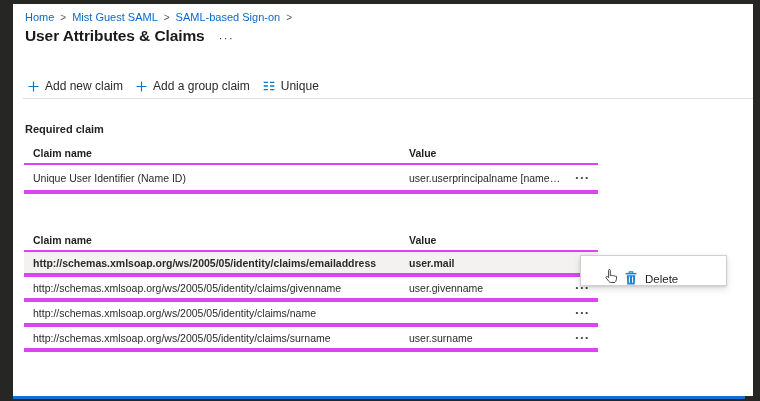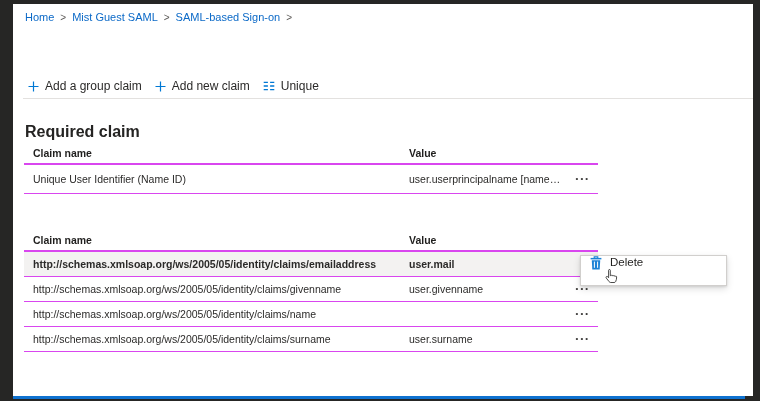--- a/index.html
+++ b/index.html
@@ -25,85 +25,89 @@
   .title-row { position:absolute; left:12px; top:23px; display:flex; align-items:center; }
   .page-title { font-size:15.5px; font-weight:700; color:#1a1a1a; letter-spacing:-0.1px; }
   .title-more { margin-left:14px; margin-top:3px; font-size:11px; letter-spacing:1.5px; color:#3b3a39; cursor:pointer; }
 
   
   .toolbar { position:absolute; left:15px; top:71px; height:22px; display:flex; gap:13px; align-items:center; }
   .toolbar-btn { display:flex; align-items:center; gap:6px; font-size:12px; color:#2b2a29; background:none; border:none; cursor:pointer; font-family:inherit; white-space:nowrap; }
   .toolbar-divider { position:absolute; left:10px; right:0; top:94px; height:1px; background:#e3e1df; }
 
   
-  .section-heading { position:absolute; left:12px; font-size:16px; color:#252423; }
+  .section-heading { position:absolute; left:12px; font-size:11px; color:#252423; }
   .heading-required { top:119px; }
   .heading-additional { top:208px; }
 
   .claims-table { position:absolute; left:11px; width:574px; font-size:10.5px; }
   .table-required { top:142px; }
   .table-additional { top:227px; }
   .thead { position:relative; border-bottom:2px solid #d946ef; }
   .table-required .thead { height:19px; }
   .table-additional .thead { height:21px; }
   .thead .col-claim, .thead .col-value { font-weight:700; color:#201f1e; position:absolute; bottom:4px; white-space:nowrap; }
   .col-claim { left:9px; }
   .col-value { left:385px; }
-  .trow { position:relative; border-bottom:1px solid #d946ef; }
+  .trow { position:relative; border-bottom:4px solid #d946ef; }
   .table-required .trow { height:29px; }
   .table-additional .trow { height:25px; }
   .trow .cell-claim, .trow .cell-value { position:absolute; top:50%; transform:translateY(-50%); white-space:nowrap; color:#2b2a29; }
   .cell-claim { left:9px; }
   .cell-value { left:385px; }
   .cell-value.truncate { max-width:152px; overflow:hidden; text-overflow:ellipsis; }
   .trow.highlighted { background:#f3f2f1;font-weight:bold; }
   .more-button { position:absolute; right:8px; top:50%; transform:translateY(-50%); font-size:8px; letter-spacing:2px; color:#3b3a39; background:none; border:none; cursor:pointer; line-height:1; padding:2px 0; }
 
   
   .context-menu {
     position:absolute; left:567px; top:251px; width:147px; height:31px;
     background:#fff; border:1px solid #d1cfcd; z-index:10;
     box-shadow:0 3px 7px rgba(0,0,0,0.13), 0 1px 2px rgba(0,0,0,0.11);
   }
-  .menu-item { display:flex; align-items:flex-start; gap:8px; height:100%; padding-left:9px; font-size:11.5px; color:#201f1e; cursor:pointer; }
+  .menu-item { display:flex; align-items:flex-end; gap:8px; height:100%; padding-left:9px; font-size:11.5px; color:#201f1e; cursor:pointer;margin-left:35px; }
   .cursor-icon { position:absolute; left:23px; top:13px; z-index:11; pointer-events:none; }
 
   .icon { display:inline-flex; flex:none; }
 </style>
 </head>
 <body>
 
 <div class="panel">
 
   <nav class="breadcrumb">
     <a>Home</a>
     <span class="sep">&gt;</span>
     <a>Mist Guest SAML</a>
     <span class="sep">&gt;</span>
     <a>SAML-based Sign-on</a>
     <span class="sep">&gt;</span>
   </nav>
 
+  <div class="title-row">
+    <h1 class="page-title">User Attributes &amp; Claims</h1>
+    <span class="title-more">···</span>
+  </div>
 
   <div class="toolbar">
     <button class="toolbar-btn">
       <span class="icon">
         <svg width="11" height="11" viewBox="0 0 11 11">
             <path d="M5.5 0.5v10 M0.5 5.5h10" stroke="#0078d4" stroke-width="1.2" fill="none"></path>
           </svg>
       </span>
-      <span>Add a group claim</span>
+      <span>Add new claim</span>
     </button>
     <button class="toolbar-btn">
       <span class="icon">
         <svg width="11" height="11" viewBox="0 0 11 11">
             <path d="M5.5 0.5v10 M0.5 5.5h10" stroke="#0078d4" stroke-width="1.2" fill="none"></path>
           </svg>
       </span>
-      <span>Add new claim</span>
+      <span>Add a group claim</span>
     </button>
     <button class="toolbar-btn">
       <span class="icon">
         <svg width="12" height="10" viewBox="0 0 12 10">
             <g stroke="#0078d4" stroke-width="1.4" fill="none">
               <path d="M0.7 1.4h4.2 M0.7 5h4.2 M0.7 8.6h4.2 M7.1 1.4h4.2 M7.1 5h4.2 M7.1 8.6h4.2"></path>
             </g>
           </svg>
       </span>
       <span>Unique</span>

